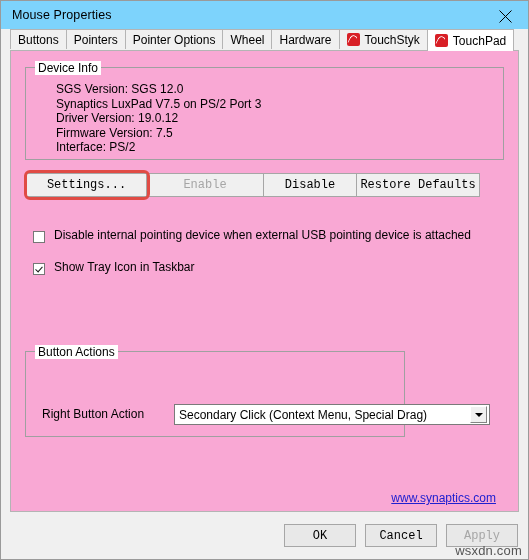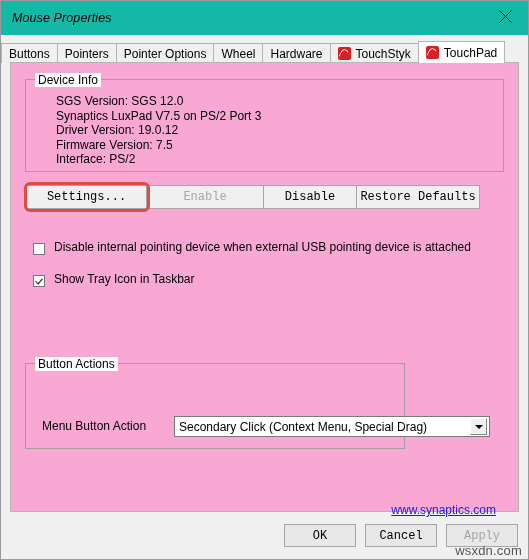--- a/index.html
+++ b/index.html
@@ -22,27 +22,26 @@
     height: 560px;
     box-sizing: border-box;
     border: 1px solid #9a9a9a;
     background: #f0f0f0;
     display: flex;
     flex-direction: column;
   }
 
   
   .titlebar {
-    height: 34px;
-    background: #14b8a6;
-    display: flex;
-    align-items: center;
-    flex: none;
-    position: relative;
-    font-style: italic;
+    height: 28px;
+    background: #7dd3fc;
+    display: flex;
+    align-items: center;
+    flex: none;
+    position: relative;
   }
   .title-text {
     padding-left: 11px;
     font-size: 12.5px;
     color: #000000;
     letter-spacing: 0.1px;
   }
   .close-btn {
     position: absolute;
     right: 0;
@@ -50,25 +49,26 @@
     width: 45px;
     height: 31px;
     display: flex;
     align-items: center;
     justify-content: center;
   }
   .close-btn svg { display: block; }
 
   
   .tabstrip {
-    height: 28px;
-    flex: none;
-    position: relative;
-    display: flex;
-    align-items: flex-end;
+    height: 22px;
+    flex: none;
+    position: relative;
+    padding-left: 9px;
+    display: flex;
+    align-items: flex-start;
     box-sizing: border-box;
   }
   .tab {
     height: 20px;
     box-sizing: border-box;
     border: 1px solid #b4b4b4;
     border-bottom: none;
     background: #f0f0f0;
     display: flex;
     align-items: center;
@@ -411,21 +411,21 @@
     <div class="chk-row" id="chk-show-tray">
       <span class="chkbox checked"></span>
       <span class="chk-label">Show Tray Icon in Taskbar</span>
     </div>
 
     <div class="groupbox" id="button-actions-group">
       <div class="gb-title">Button Actions</div>
 
 
       <div class="action-row" id="row-right-action">
-        <div class="action-label">Menu Button Action</div>
+        <div class="action-label">Right Button Action</div>
         <div class="combo">
           <span class="combo-text">Secondary Click (Context Menu, Special Drag)</span>
           <span class="combo-arrow"></span>
         </div>
       </div>
     </div>
 
     <a class="syn-link" href="#">www.synaptics.com</a>
 
   </div>

